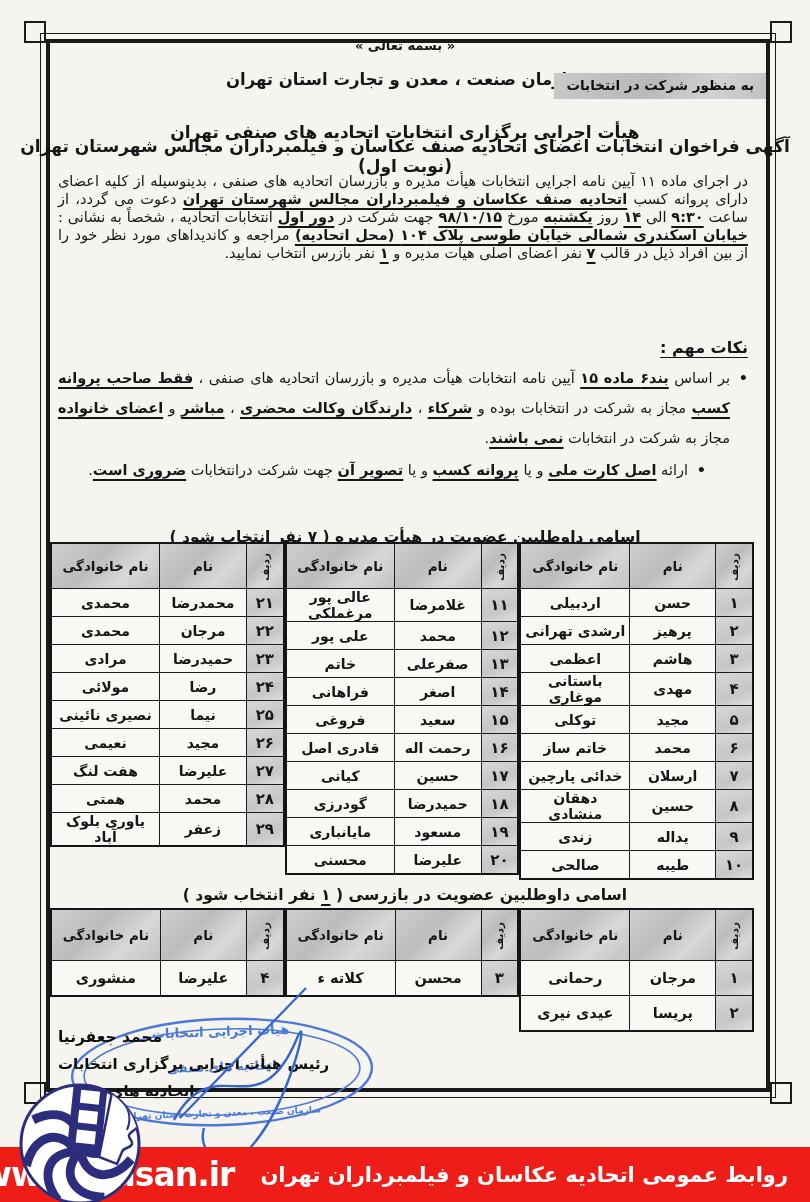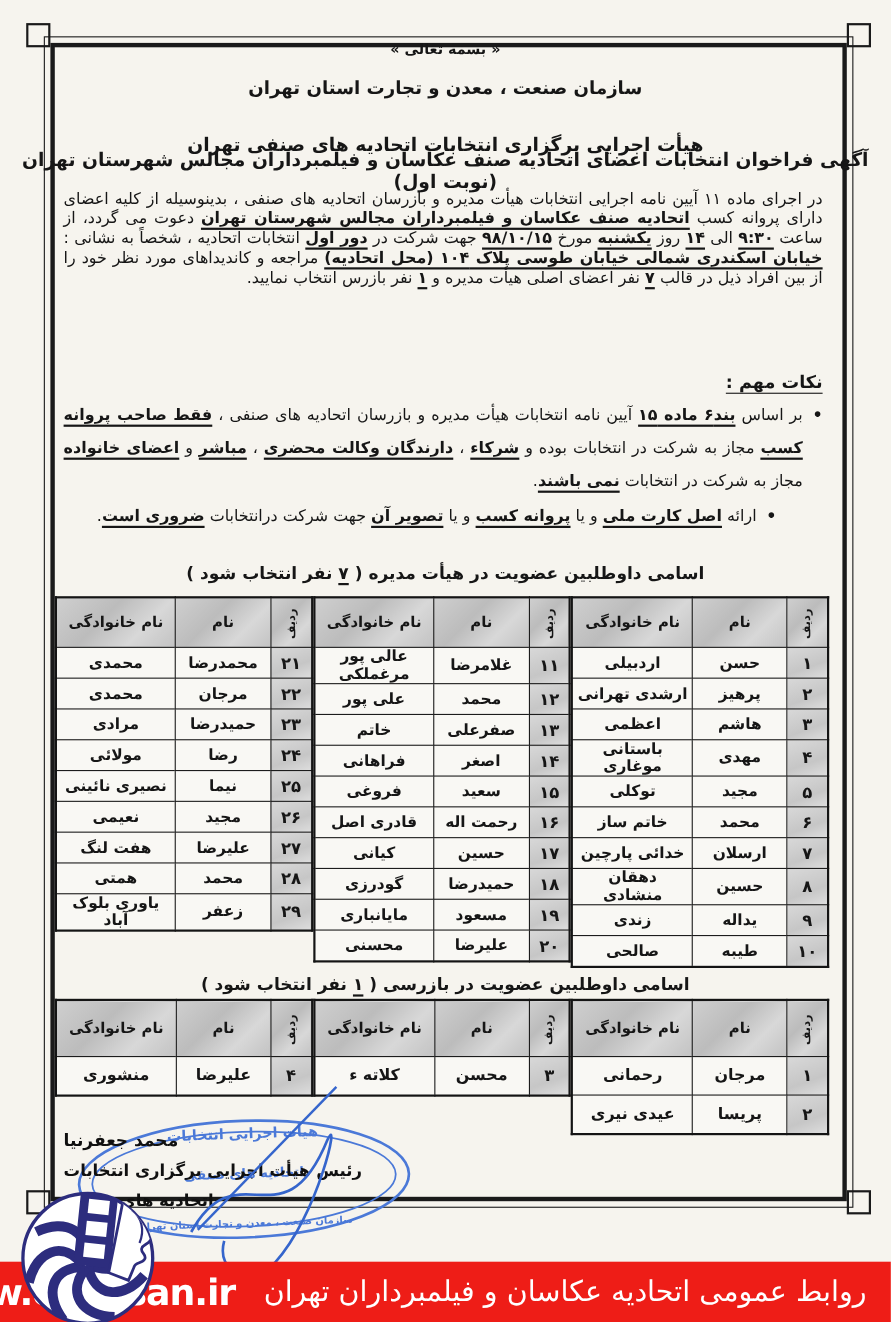--- a/index.html
+++ b/index.html
@@ -28,21 +28,21 @@
   .notice{position:absolute;top:172px;right:62px;left:58px;text-align:justify;font-size:14.5px;line-height:18px;}
   .notice .run-u,.note .run-u,.tbl-title .run-u{font-weight:bold;text-decoration:underline;text-underline-offset:4px;text-decoration-thickness:1.5px;}
   .notes{position:absolute;top:338px;right:62px;left:58px;}
   .notes-heading{display:inline-block;font-size:16px;font-weight:bold;text-decoration:underline;text-underline-offset:4px;margin-bottom:6px;}
   .note{position:relative;padding-right:18px;font-size:14.5px;}
   .note::before{content:"•";position:absolute;right:0;top:0;font-weight:bold;}
   .note-1{line-height:30px;text-align:justify;}
   .note-2,.note-3{margin-top:5px;margin-right:42px;line-height:25px;}
   
   .tbl-title{position:absolute;left:0;right:0;text-align:center;font-size:15.5px;font-weight:bold;}
-  .t-board-title{top:512px;} .t-insp-title{top:886px;}
+  .t-board-title{top:528px;} .t-insp-title{top:886px;}
   .tbl-wrap{position:absolute;left:50px;right:56px;display:flex;direction:rtl;justify-content:center;align-items:flex-start;}
   .t-board{top:542px;} .t-insp{top:908px;}
   table.grp{border-collapse:collapse;direction:rtl;border:2.5px solid #141414;}
   .grp th,.grp td{border:1.6px solid #1c1c1c;text-align:center;vertical-align:middle;font-weight:bold;padding:0 3px;}
   .grp th{height:44px;font-size:13.5px;background:linear-gradient(135deg,#cfcfcf,#bcbcbc 40%,#d8d8d8 70%,#c3c3c3);}
   .grp td{height:27px;font-size:14px;background:#f9f8f4;}
   .t-insp .grp th{height:50px;}
   .t-insp .grp td{height:34px;font-size:14.5px;}
   .grp .c-n{width:30px;}
   .grp td.c-n{background:linear-gradient(160deg,#d8d8d8,#c6c6c6 60%,#dedede);font-size:15px;}
@@ -53,37 +53,38 @@
   .stamp svg{position:absolute;inset:0;}
   .stamp .sline{position:absolute;left:0;right:0;text-align:center;font-weight:bold;}
   .s1{top:8px;font-size:13px;} .s2{top:44px;font-size:12px;} .s3{bottom:10px;font-size:9px;}
   .sig-block{position:absolute;left:58px;top:1024px;width:322px;text-align:left;z-index:2;}
   .sig-line{font-weight:bold;color:#101010;line-height:27px;}
   .sig-name{font-size:15.5px;} .sig-role{font-size:15px;}
   .scribble{position:absolute;left:108px;top:952px;width:246px;height:236px;z-index:3;}
   
   .logo{position:absolute;left:16px;top:1078px;width:132px;height:132px;z-index:5;}
   .redbar{position:absolute;left:0;right:0;bottom:0;height:55px;background:#ee1d17;z-index:4;display:flex;direction:rtl;align-items:center;gap:26px;padding-right:22px;box-sizing:border-box;}
-  .footer-label{color:#fff;font-weight:normal;font-size:26px;white-space:nowrap;}
+  .footer-label{color:#fff;font-weight:bold;font-size:21px;white-space:nowrap;}
   .footer-url{color:#fff;font-weight:bold;font-size:33px;direction:ltr;unicode-bidi:embed;letter-spacing:-1px;white-space:nowrap;}
 </style>
 </head>
 <body>
 
 <div id="doc">
 
   <div class="corner c-tl"></div>
   <div class="corner c-tr"></div>
   <div class="corner c-bl"></div>
   <div class="corner c-br"></div>
   <div class="frame-outer"></div>
   <div class="frame-inner"></div>
 
   <div class="bismillah">« بسمه تعالی »</div>
   <div class="org-line">سازمان صنعت ، معدن و تجارت استان تهران</div>
+  <div class="badge">به منظور شرکت در انتخابات</div>
   <div class="committee">هیأت اجرایی برگزاری انتخابات اتحادیه های صنفی تهران</div>
   <div class="doc-title">آگهی فراخوان انتخابات اعضای اتحادیه صنف عکاسان و فیلمبرداران مجالس شهرستان تهران (نوبت اول)</div>
 
   <div class="notice"><span>در اجرای ماده ۱۱ آیین نامه اجرایی انتخابات هیأت مدیره و بازرسان اتحادیه های صنفی ، بدینوسیله از کلیه اعضای دارای پروانه کسب </span><span class="run-u">اتحادیه صنف عکاسان و فیلمبرداران مجالس شهرستان تهران</span><span> دعوت می گردد، از ساعت </span><span class="run-u">۹:۳۰</span><span> الی </span><span class="run-u">۱۴</span><span> روز </span><span class="run-u">یکشنبه</span><span> مورخ </span><span class="run-u">۹۸/۱۰/۱۵</span><span> جهت شرکت در </span><span class="run-u">دور اول</span><span> انتخابات اتحادیه ، شخصاً به نشانی : </span><span class="run-u">خیابان اسکندری شمالی خیابان طوسی پلاک ۱۰۴ (محل اتحادیه)</span><span> مراجعه و کاندیداهای مورد نظر خود را از بین افراد ذیل در قالب </span><span class="run-u">۷</span><span> نفر اعضای اصلی هیأت مدیره و </span><span class="run-u">۱</span><span> نفر بازرس انتخاب نمایید.</span></div>
 
   <div class="notes">
     <div class="notes-heading">نکات مهم :</div>
     <div class="note note-1"><span>بر اساس </span><span class="run-u">بند۶ ماده ۱۵</span><span> آیین نامه انتخابات هیأت مدیره و بازرسان اتحادیه های صنفی ، </span><span class="run-u">فقط صاحب پروانه کسب</span><span> مجاز به شرکت در انتخابات بوده و </span><span class="run-u">شرکاء</span><span> ، </span><span class="run-u">دارندگان وکالت محضری</span><span> ، </span><span class="run-u">مباشر</span><span> و </span><span class="run-u">اعضای خانواده</span><span> مجاز به شرکت در انتخابات </span><span class="run-u">نمی باشند</span><span>.</span></div>
     <div class="note note-2"><span>ارائه </span><span class="run-u">اصل کارت ملی</span><span> و یا </span><span class="run-u">پروانه کسب</span><span> و یا </span><span class="run-u">تصویر آن</span><span> جهت شرکت درانتخابات </span><span class="run-u">ضروری است</span><span>.</span></div>
   </div>

